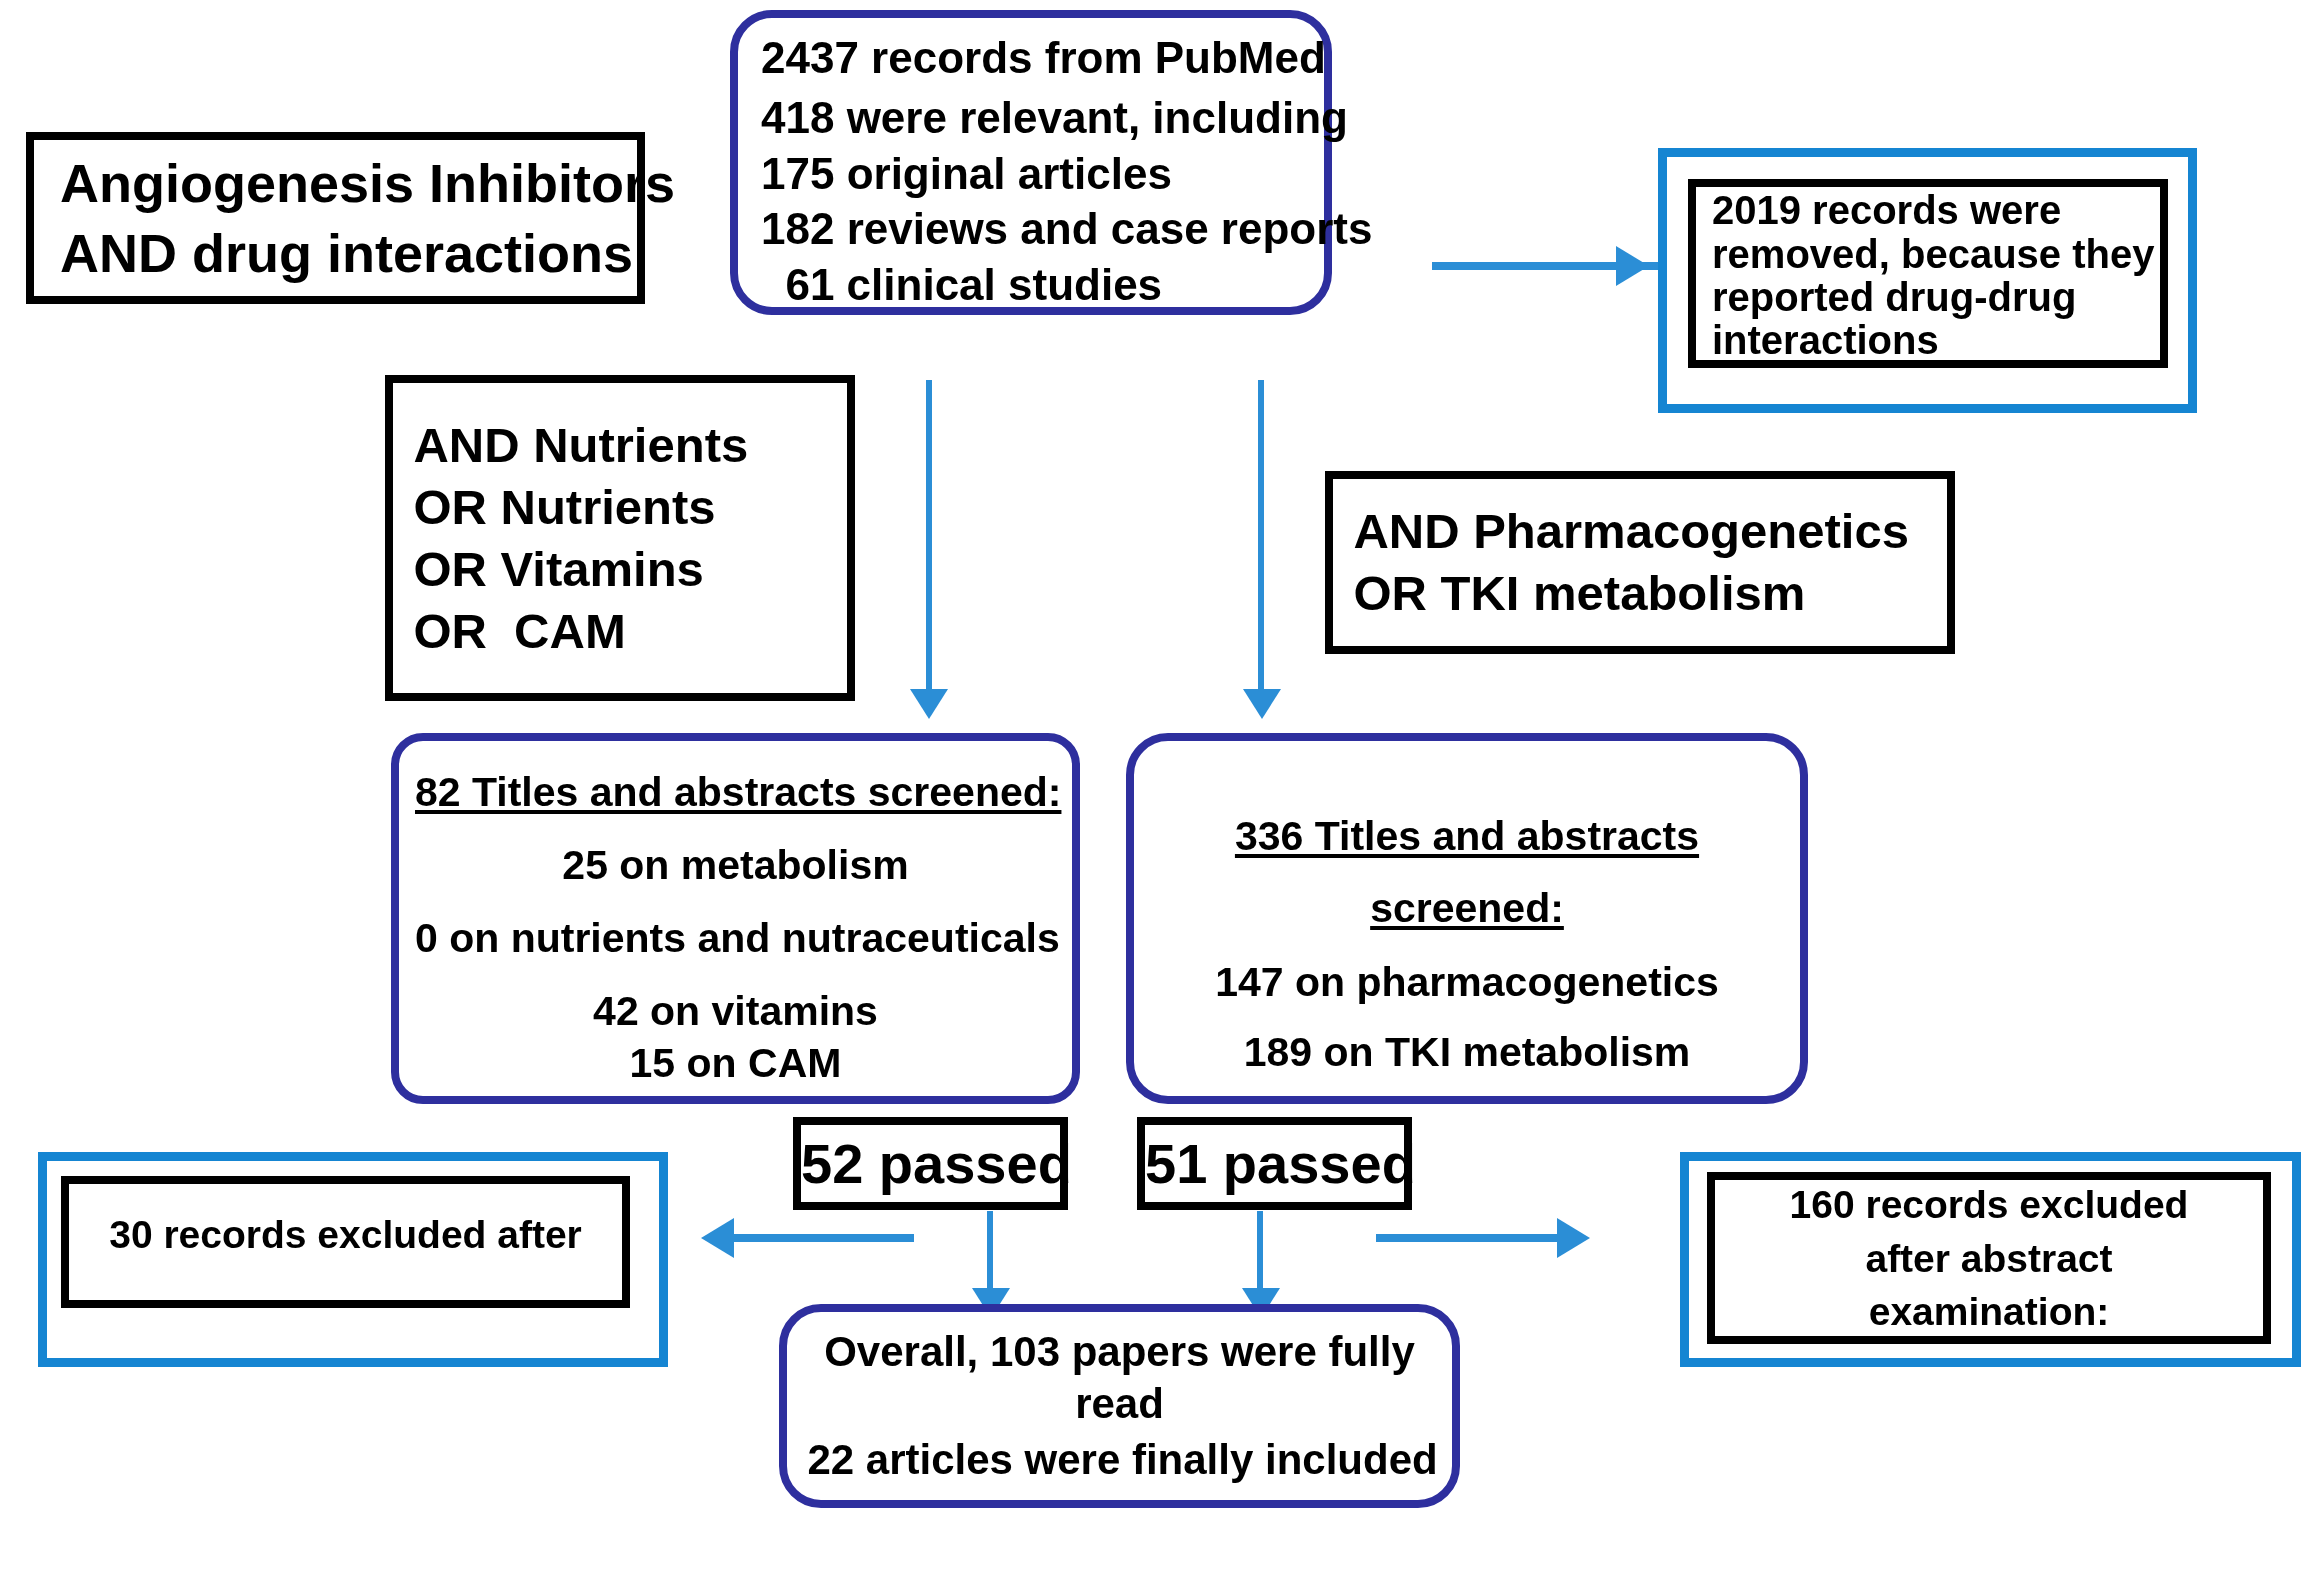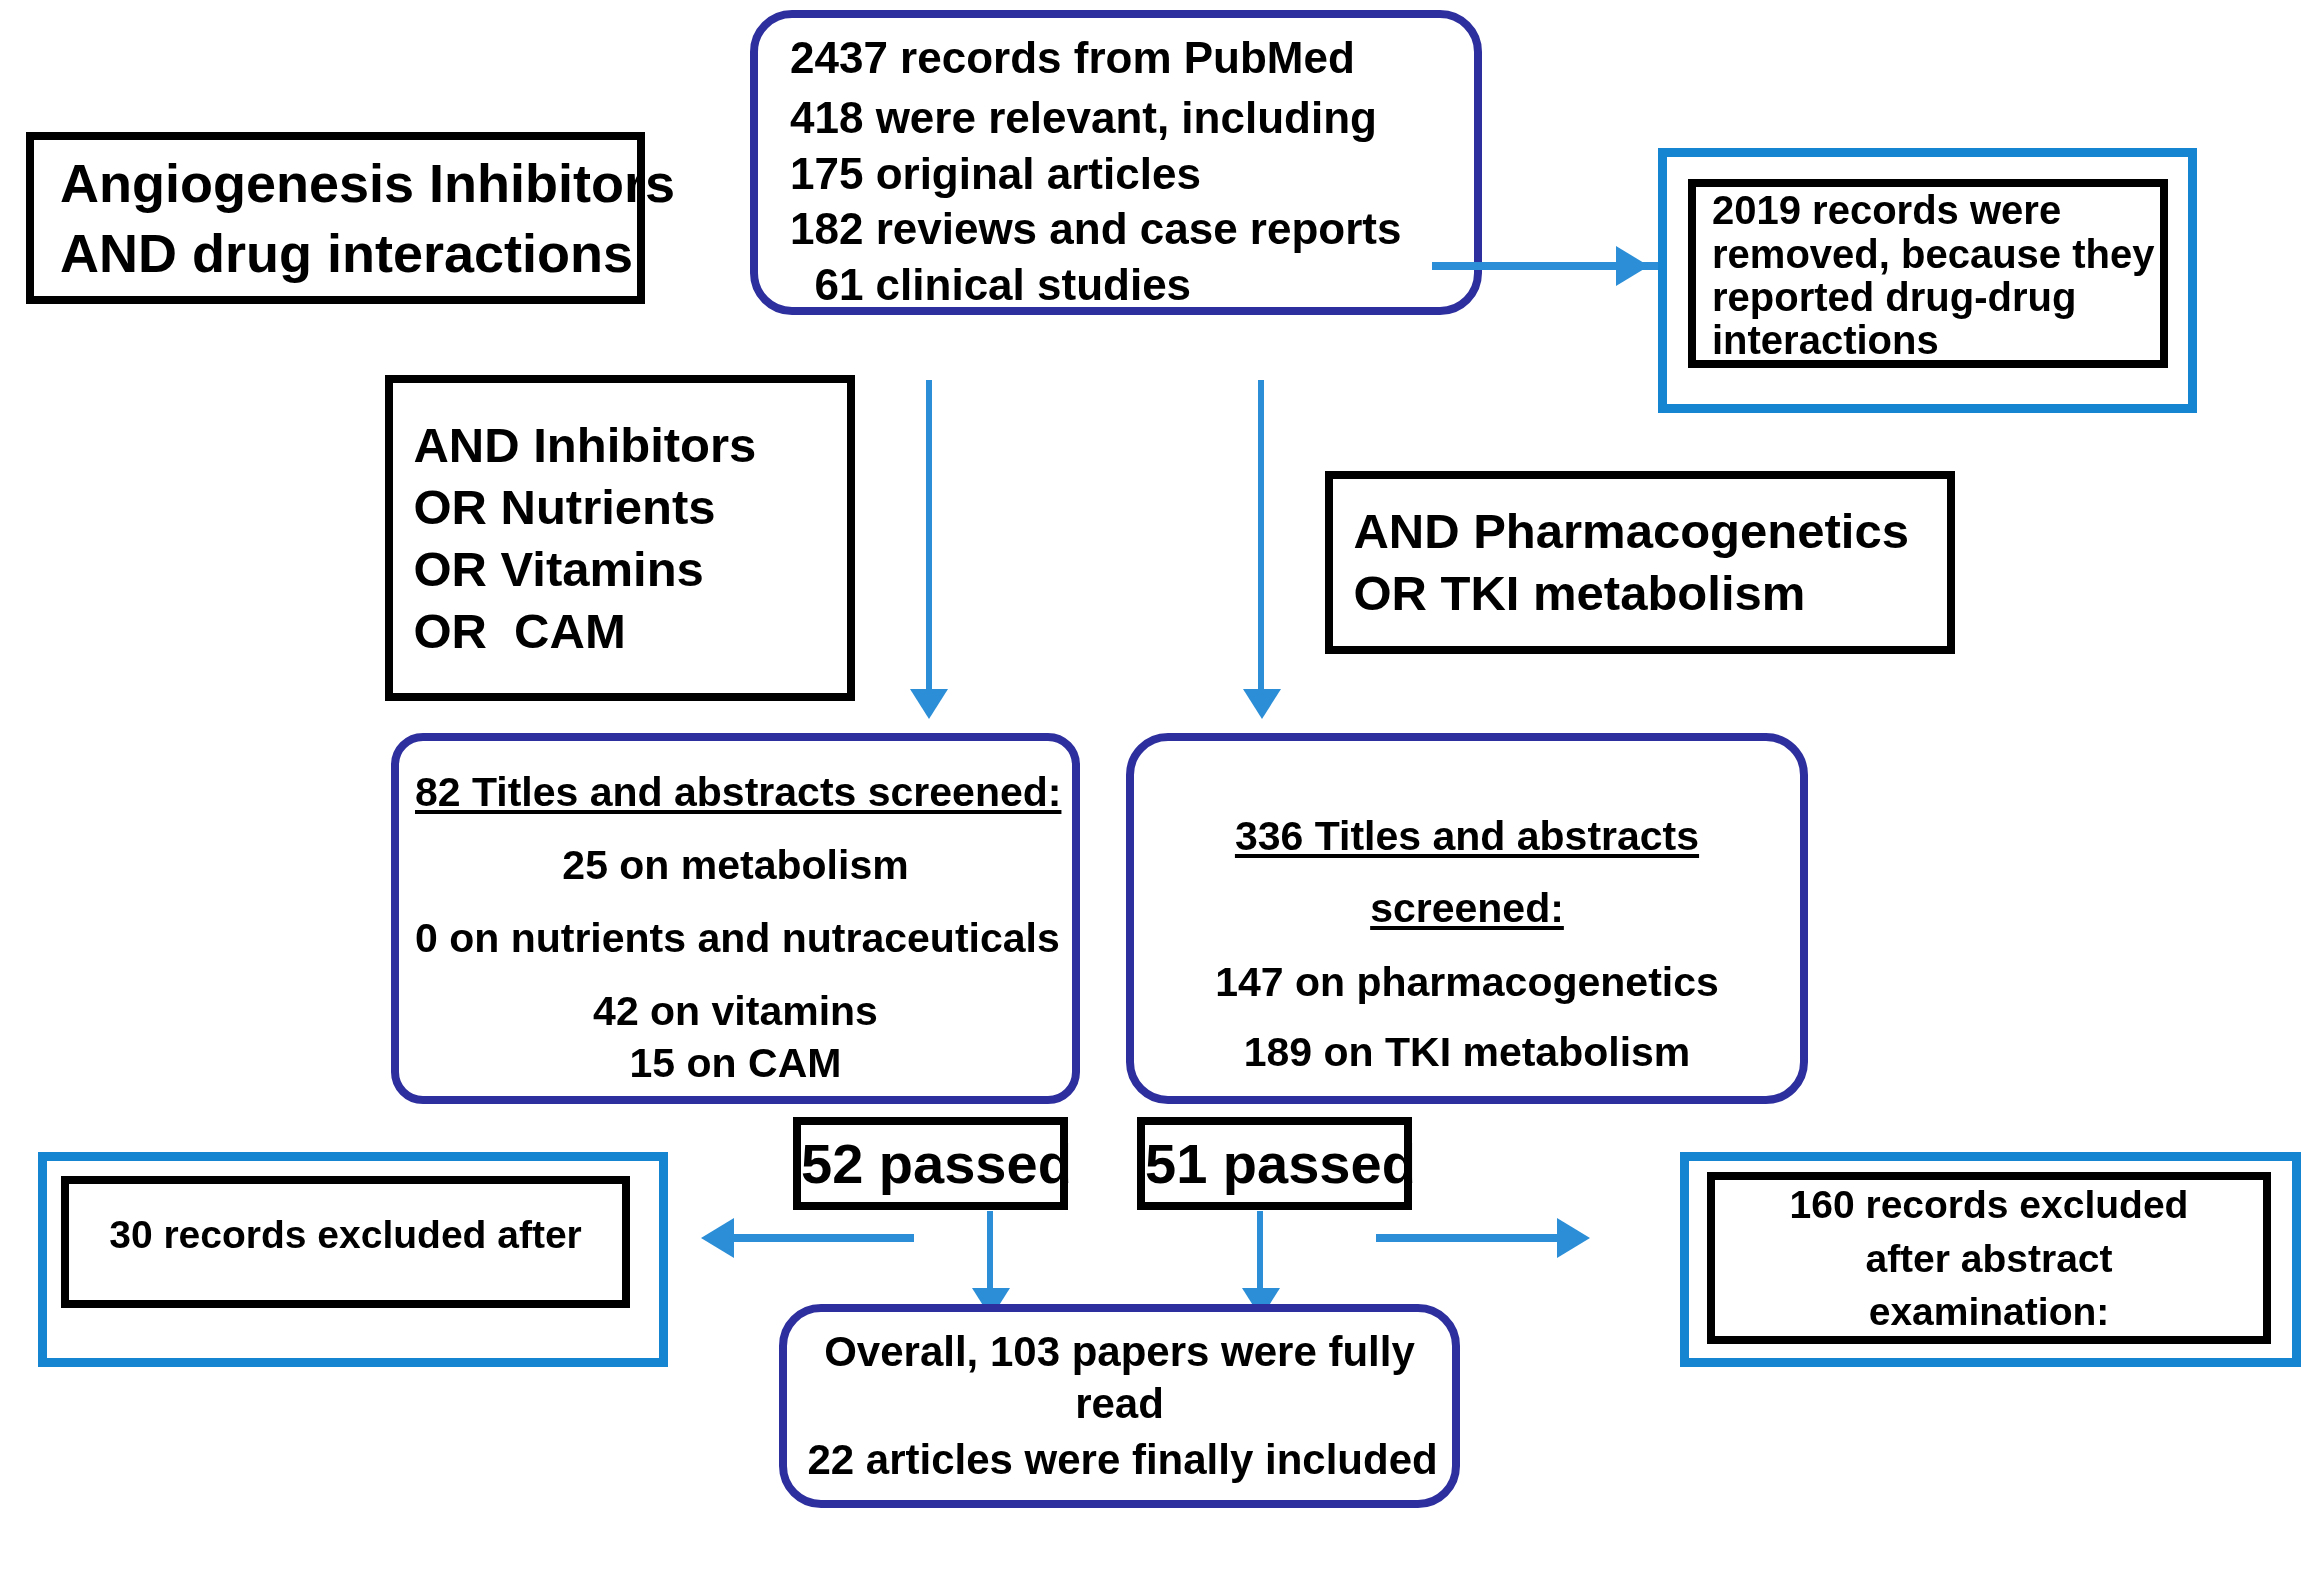--- a/index.html
+++ b/index.html
@@ -81,21 +81,21 @@
     width: 0; height: 0;
     border-top: 20.4px solid transparent;
     border-bottom: 20.4px solid transparent;
     border-right: 33px solid #2b8ed6;
   }
 
   
   #query-box      { left: 26px;   top: 132px;  width: 619px;  height: 172px; padding: 12px 26px; }
   #query-box .line { font-size: 54px; margin: 8px 0; }
 
-  #pubmed-box     { left: 730px; top: 10.2px;   width: 732px;  height: 305px; padding: 0 32px; justify-content: flex-start; margin-left: 20px; }
+  #pubmed-box     { left: 730px; top: 10.2px;   width: 602px;  height: 305px; padding: 0 23px; justify-content: flex-start; }
   #pubmed-box .line { font-size: 44px; }
 
   #removed-outer  { left: 1658px; top: 148px;  width: 539px;  height: 265px; }
   #removed-box    { left: 1688px; top: 179px;  width: 480px;  height: 189px; padding: 0 16px; justify-content: flex-start; }
   #removed-box .line { font-size: 40px; }
 
   #filter1-box    { left: 385px;  top: 375px;  width: 470px;  height: 326px; padding: 0 20.4px; }
   #filter1-box .line { font-size: 49px; margin: 6.5px 0; }
 
   #filter2-box    { left: 1325px; top: 471px;  width: 630px;  height: 183px; padding: 0 20.4px; }
@@ -157,21 +157,21 @@
     <div class="line">2019 records were</div>
     <div class="gap-sm"></div>
     <div class="line">removed, because they</div>
     <div class="gap-sm"></div>
     <div class="line">reported drug-drug</div>
     <div class="gap-sm"></div>
     <div class="line">interactions</div>
   </div>
 
   <div class="box box-sharp" id="filter1-box">
-    <div class="line">AND Inhibitors</div>
+    <div class="line">AND Nutrients</div>
     <div class="line">OR Nutrients</div>
     <div class="line">OR Vitamins</div>
     <div class="line">OR  CAM</div>
   </div>
 
   <div class="box box-sharp" id="filter2-box">
     <div class="line">AND Pharmacogenetics</div>
     <div class="line">OR TKI metabolism</div>
   </div>
 

